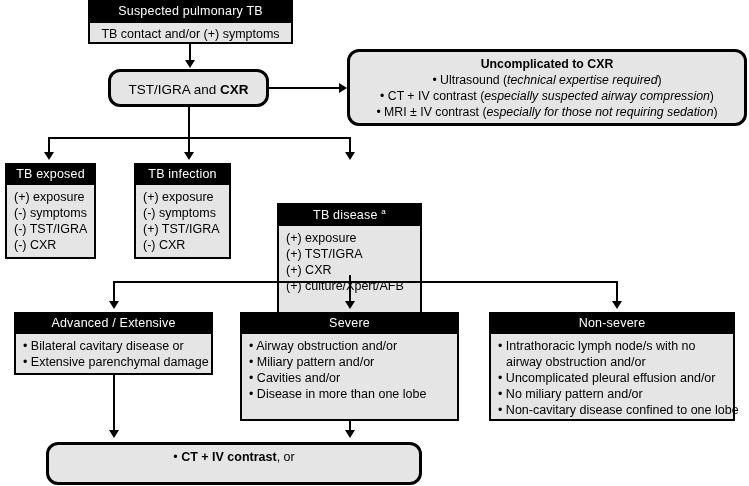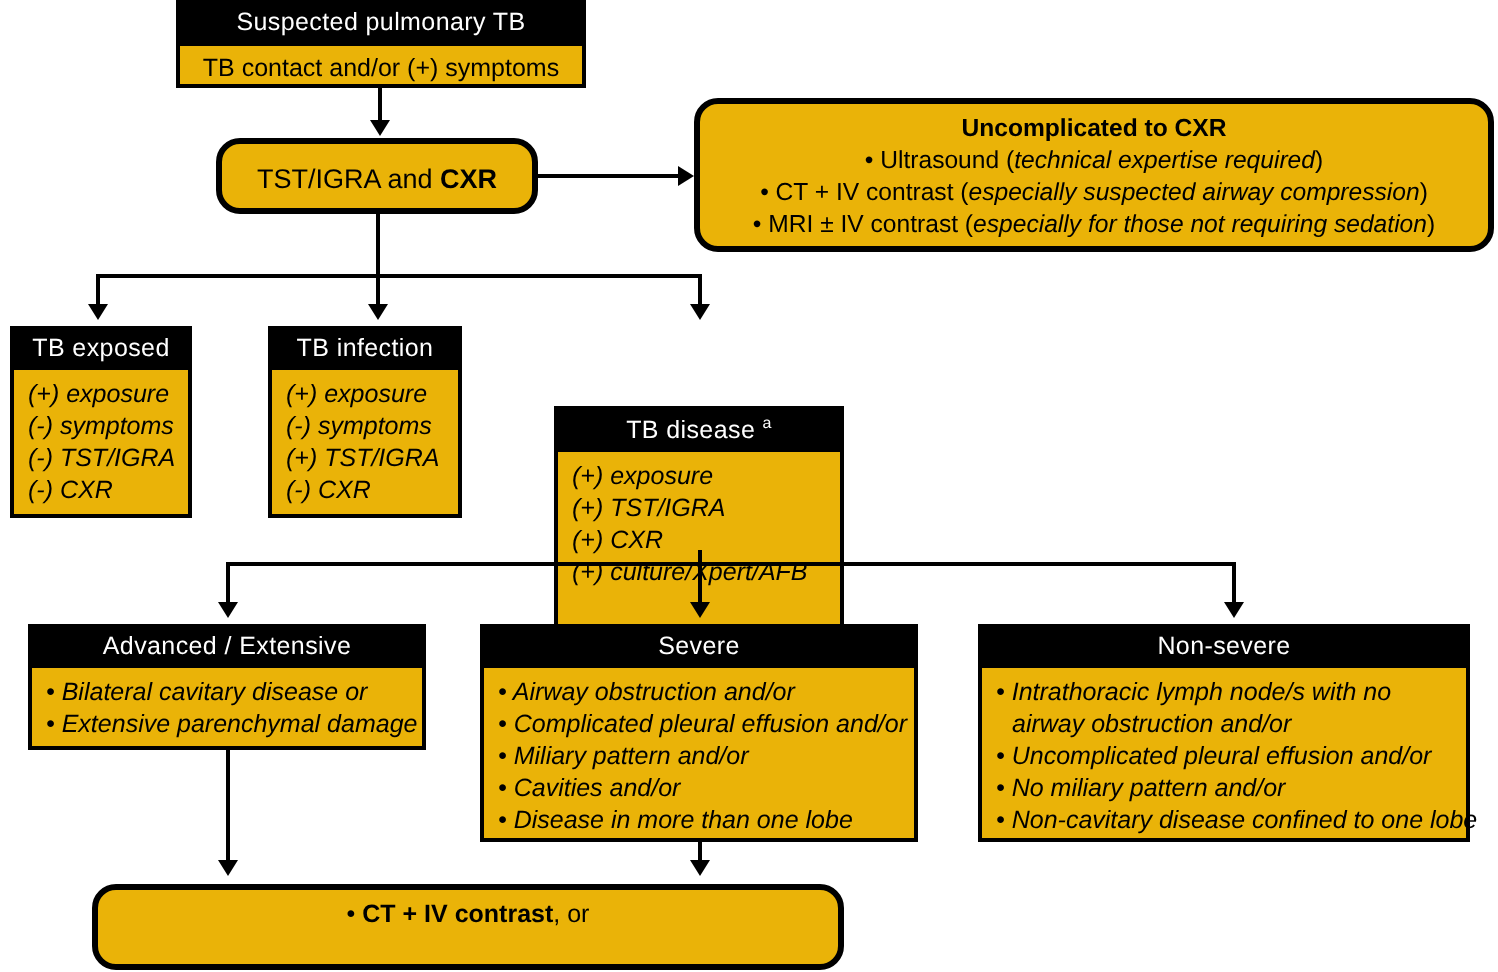--- a/index.html
+++ b/index.html
@@ -15,21 +15,21 @@
     background: #ffffff;
     font-family: "Liberation Sans", sans-serif;
     overflow: hidden;
   }
 
   
   .box {
     position: absolute;
     box-sizing: border-box;
     border: 2px solid #000000;
-    background: #eab308;
+    background: #e5e5e5;
   }
   .box.round {
     border-radius: 12px;
     border-width: 3px;
   }
   .hdr {
     background: #000000;
     color: #ffffff;
     text-align: center;
     font-size: 12.5px;
@@ -43,21 +43,20 @@
     vertical-align: super;
   }
   .body {
     padding: 4px 6px 4px 7px;
     font-size: 12.5px;
     line-height: 1.28;
     color: #000000;
   }
   .body .li {
     white-space: nowrap;
-    font-style: italic;
   }
   .body .li.wrap {
     white-space: normal;
   }
 
   
   #top-title {
     left: 88px; top: 0px; width: 205px; height: 22px;
     border: 2px solid #000; background: #000;
   }
@@ -224,21 +223,20 @@
     <div class="body">
       <div class="li">• Bilateral cavitary disease or</div>
       <div class="li">• Extensive parenchymal damage</div>
     </div>
   </div>
 
   <div class="box" id="sev-box">
     <div class="hdr">Severe</div>
     <div class="body">
       <div class="li">• Airway obstruction and/or</div>
-      <div class="li">• Complicated pleural effusion and/or</div>
       <div class="li">• Miliary pattern and/or</div>
       <div class="li">• Cavities and/or</div>
       <div class="li">• Disease in more than one lobe</div>
     </div>
   </div>
 
   <div class="box" id="non-box">
     <div class="hdr">Non-severe</div>
     <div class="body">
       <div class="li wrap" style="text-indent:-8px; padding-left:8px;">• Intrathoracic lymph node/s with no airway obstruction and/or</div>

